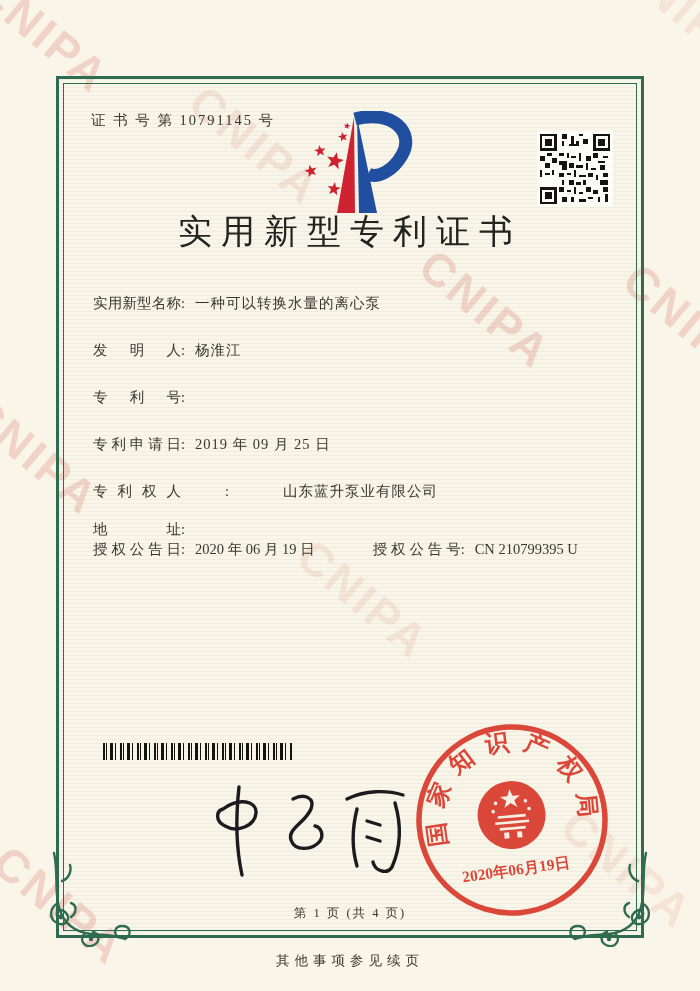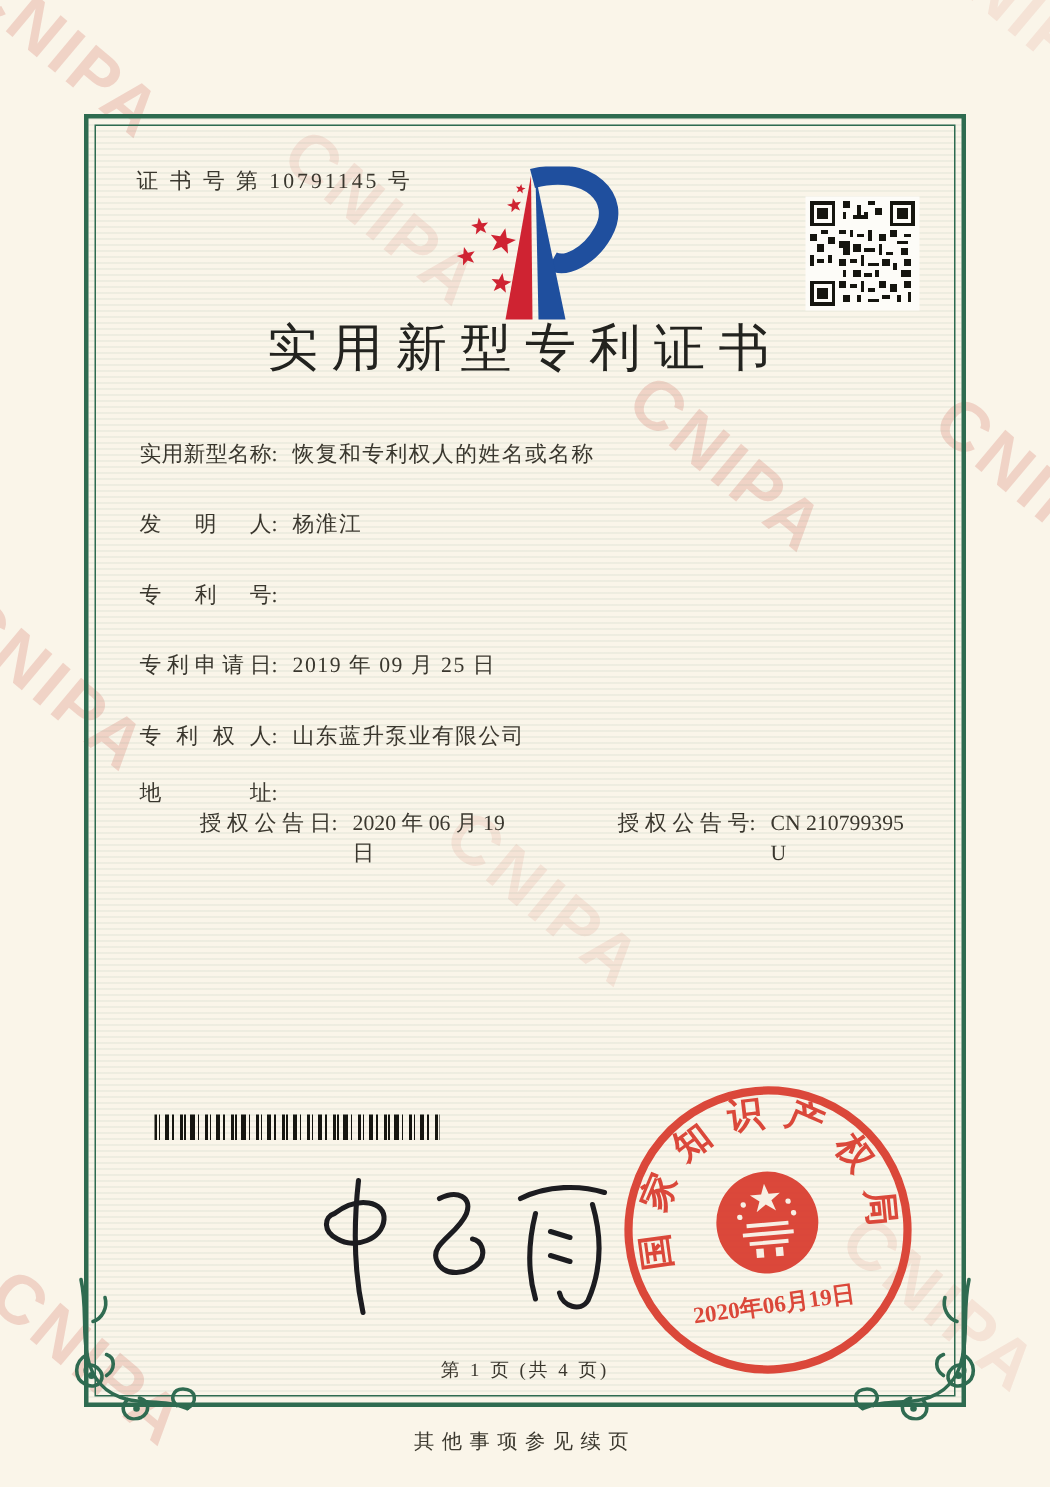--- a/index.html
+++ b/index.html
@@ -47,30 +47,30 @@
   }
   .logo{position:absolute;left:226px;top:32px;width:190px;height:106px;}
   .qr{position:absolute;right:28px;top:52px;width:70px;height:70px;background:#fdfcf8;padding:3px;}
   .title{
     position:absolute;left:0;top:130px;width:100%;text-align:center;
     font-size:34px;font-weight:normal;letter-spacing:9px;color:#23231f;
   }
   
   .fields{position:absolute;left:34px;top:214px;width:522px;font-size:14.5px;color:#3a372e;}
   .frow{display:flex;line-height:20px;margin-bottom:27px;align-items:flex-start;}
-  .frow.tight{margin-bottom:18px;}
+  .frow.tight{margin-bottom:18px;gap:44px;}
   .frow.nogap{margin-bottom:0;}
   .flabel{
     display:inline-block;width:88px;flex:0 0 88px;
     text-align:justify;text-align-last:justify;letter-spacing:0;
   }
   .fcolon{flex:0 0 14px;}
   .fvalue{flex:1;letter-spacing:1px;}
   .auth-no{margin-left:58px;display:flex;}
-  .authrow{display:flex;margin-left:40px;}
+  .authrow{display:flex;}
   
   .bodytext{
     position:absolute;left:30px;top:506px;width:528px;
     font-size:13.5px;line-height:1.8;color:#45412f;letter-spacing:0.6px;
   }
   .bodytext p{margin:0 0 2px 0;text-indent:2em;text-align:justify;}
   
   .barcode{
     position:absolute;left:44px;top:664px;width:190px;height:17px;
     background:
@@ -155,21 +155,21 @@
     <path fill="#15150f" d="M2 2h3v3H2z M24 2h3v3h-3z M2 24h3v3H2z"></path>
     <path fill="#15150f" d="M9 0h2v2H9z M13 1h1v3h-1z M16 0h2v1h-2z M9 3h1v2H9z M12 4h3v1h-3z M15 3h1v2h-1z M18 2h2v2h-2z M8 8h2v1H8z M11 8h1v2h-1z M0 9h2v2H0z M3 8h2v1H3z M5 10h2v2H5z M2 12h2v2H2z M8 11h3v2H8z M13 9h2v1h-2z M16 8h1v3h-1z M19 9h2v2h-2z M22 8h2v2h-2z M26 9h2v1h-2z M24 11h3v1h-3z M9 13h2v2H9z M12 12h2v2h-2z M15 13h3v1h-3z M19 12h1v3h-1z M21 14h2v1h-2z M25 13h2v2h-2z M0 15h1v3H0z M2 16h2v1H2z M5 15h1v2H5z M8 16h2v2H8z M11 16h2v1h-2z M14 15h1v3h-1z M16 17h3v1h-3z M20 16h2v2h-2z M23 17h1v2h-1z M26 16h2v2h-2z M9 19h1v2H9z M12 19h2v2h-2z M15 20h2v1h-2z M18 19h1v2h-1z M25 19h3v2h-3z M8 22h2v2H8z M11 23h2v1h-2z M14 22h1v3h-1z M16 24h2v1h-2z M19 22h2v2h-2z M22 23h2v2h-2z M26 22h2v2h-2z M9 26h2v2H9z M13 26h1v2h-1z M16 27h3v1h-3z M20 26h2v1h-2z M24 26h1v2h-1z M27 25h1v3h-1z"></path>
   </svg>
 
   <div class="title">实用新型专利证书</div>
 
   <div class="fields">
     <div class="frow">
       <span class="flabel">实用新型名称</span>
         <span class="fcolon">:</span>
-        <span class="fvalue">恢复和专利权人的姓名或名称</span>
+        <span class="fvalue">一种可以转换水量的离心泵</span>
     </div>
     <div class="frow">
       <span class="flabel">发明人</span>
         <span class="fcolon">:</span>
         <span class="fvalue">杨淮江</span>
     </div>
     <div class="frow">
       <span class="flabel">专利号</span>
         <span class="fcolon">:</span>
     </div>

